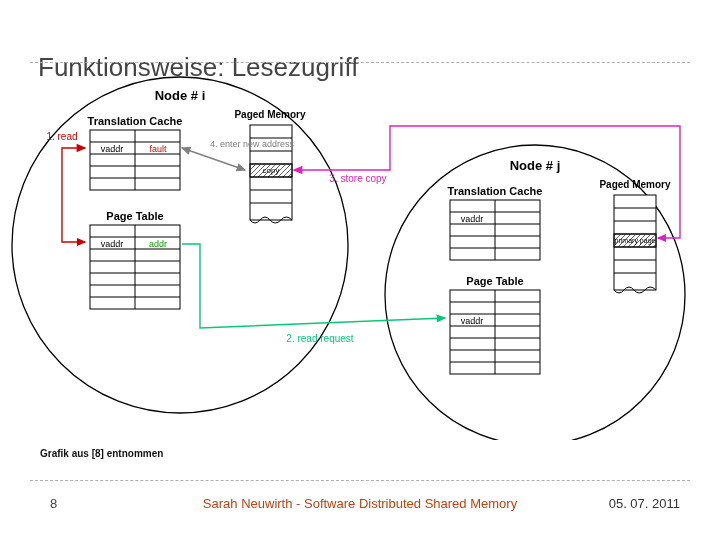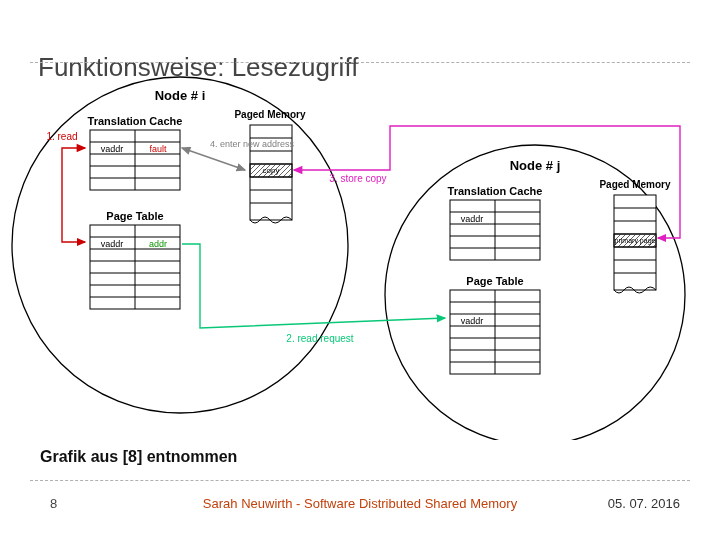--- a/index.html
+++ b/index.html
@@ -1,18 +1,18 @@
 <!DOCTYPE html>
 <html><head>
 <meta charset="utf-8">
 <style>
   body { margin:0; padding:0; width:720px; height:540px; font-family:Arial,Helvetica,sans-serif; background:#fff; overflow:hidden; position:relative; }
   .title { position:absolute; left:38px; top:28px; font-size:26px; color:#444;margin-top:24px; }
   .divider { position:absolute; left:30px; right:30px; border-top:1px dashed #b0b0b0; }
-  .caption { position:absolute; left:40px; top:448px; font-size:16px; font-weight:bold; color:#111; }
+  .caption { position:absolute; left:40px; top:448px; font-size:10px; font-weight:bold; color:#111; }
   .footer-left { position:absolute; left:50px; top:496px; font-size:13px; color:#444; }
   .footer-center { position:absolute; left:0; right:0; top:496px; text-align:center; font-size:13px; color:#c2410c; }
   .footer-right { position:absolute; right:40px; top:496px; font-size:13px; color:#333; }
   svg text { font-family:Arial,Helvetica,sans-serif; }
 </style>
 </head>
 <body>
 
 <div class="title">Funktionsweise: Lesezugriff</div>
 <div class="divider" style="top:62px;"></div>
@@ -139,13 +139,13 @@
   <text x="320" y="272" text-anchor="middle" font-size="10" fill="#08c878">2. read request</text>
 
   <path d="M294,100 L390,100 L390,56 L680,56 L680,168 L658,168" fill="none" stroke="#e020c0" stroke-width="1.4" marker-start="url(#ah-mag-s)" marker-end="url(#ah-mag)"></path>
   <text x="358" y="112" text-anchor="middle" font-size="10" fill="#e020c0">3. store copy</text>
 </svg>
 
 <div class="caption">Grafik aus [8] entnommen</div>
 <div class="divider" style="top:480px;"></div>
 <div class="footer-left">8</div>
 <div class="footer-center">Sarah Neuwirth - Software Distributed Shared Memory</div>
-<div class="footer-right">05. 07. 2016</div>
+<div class="footer-right">05. 07. 2011</div>
 
 </body></html>

